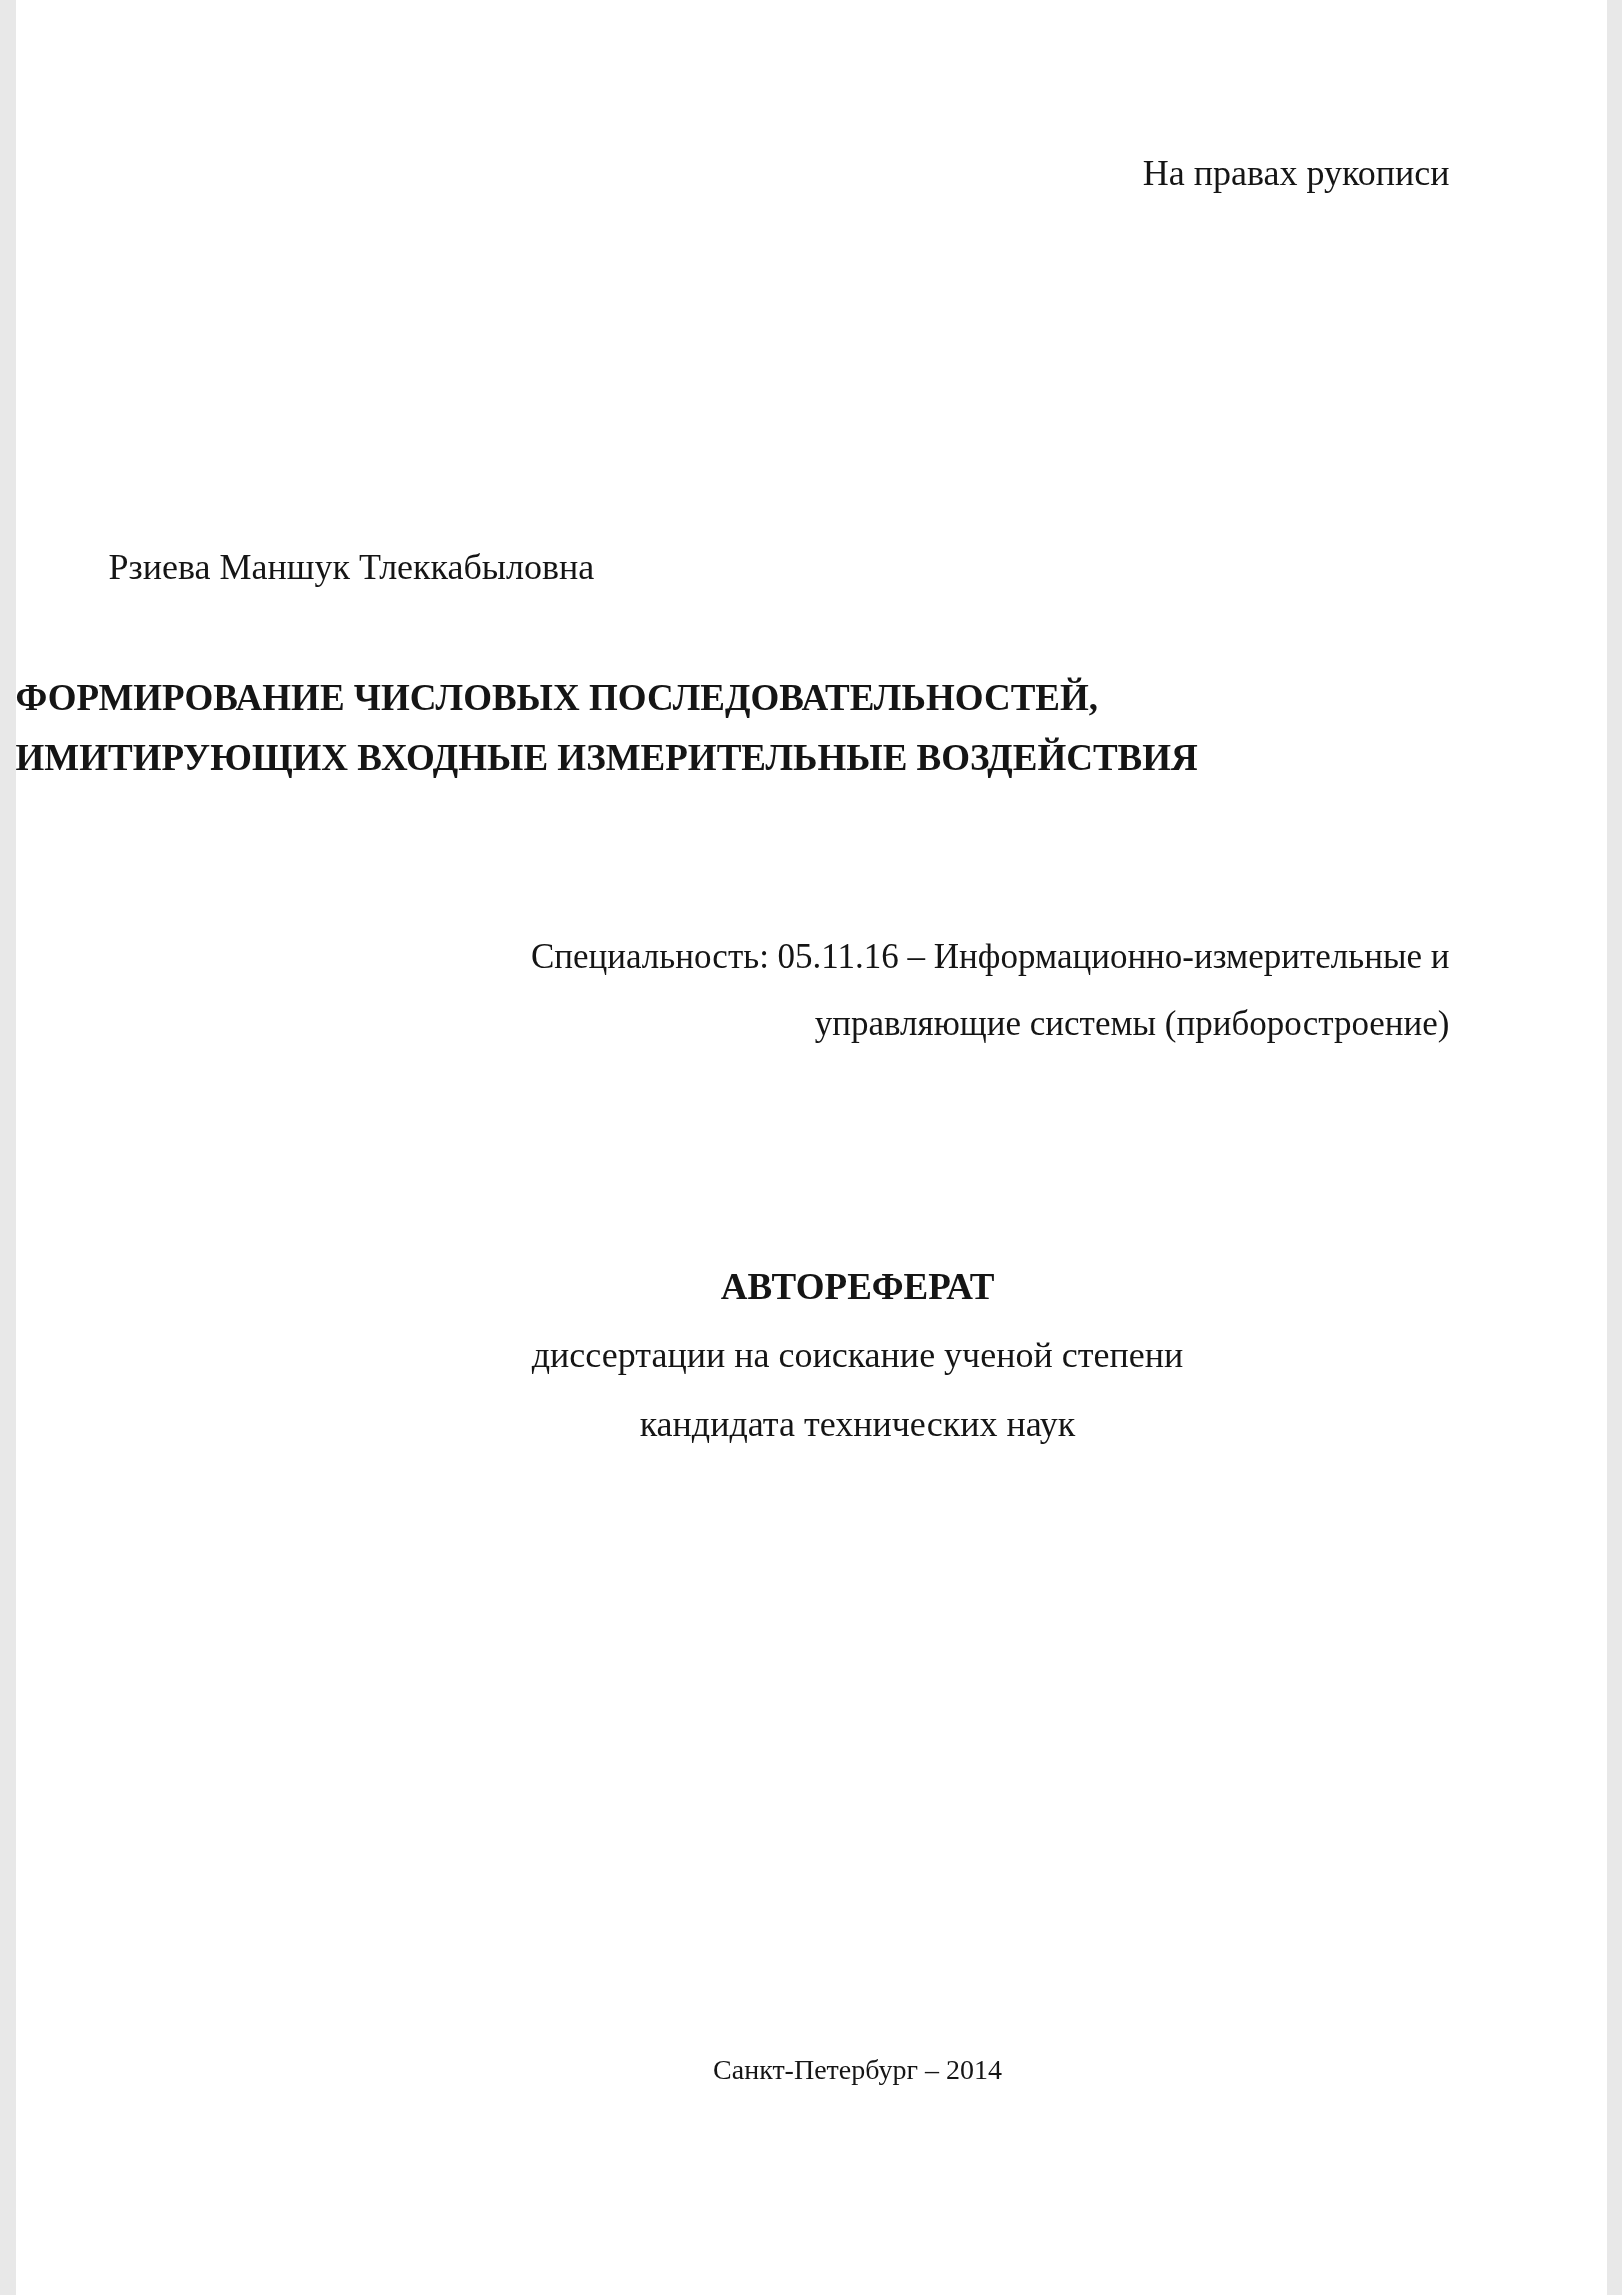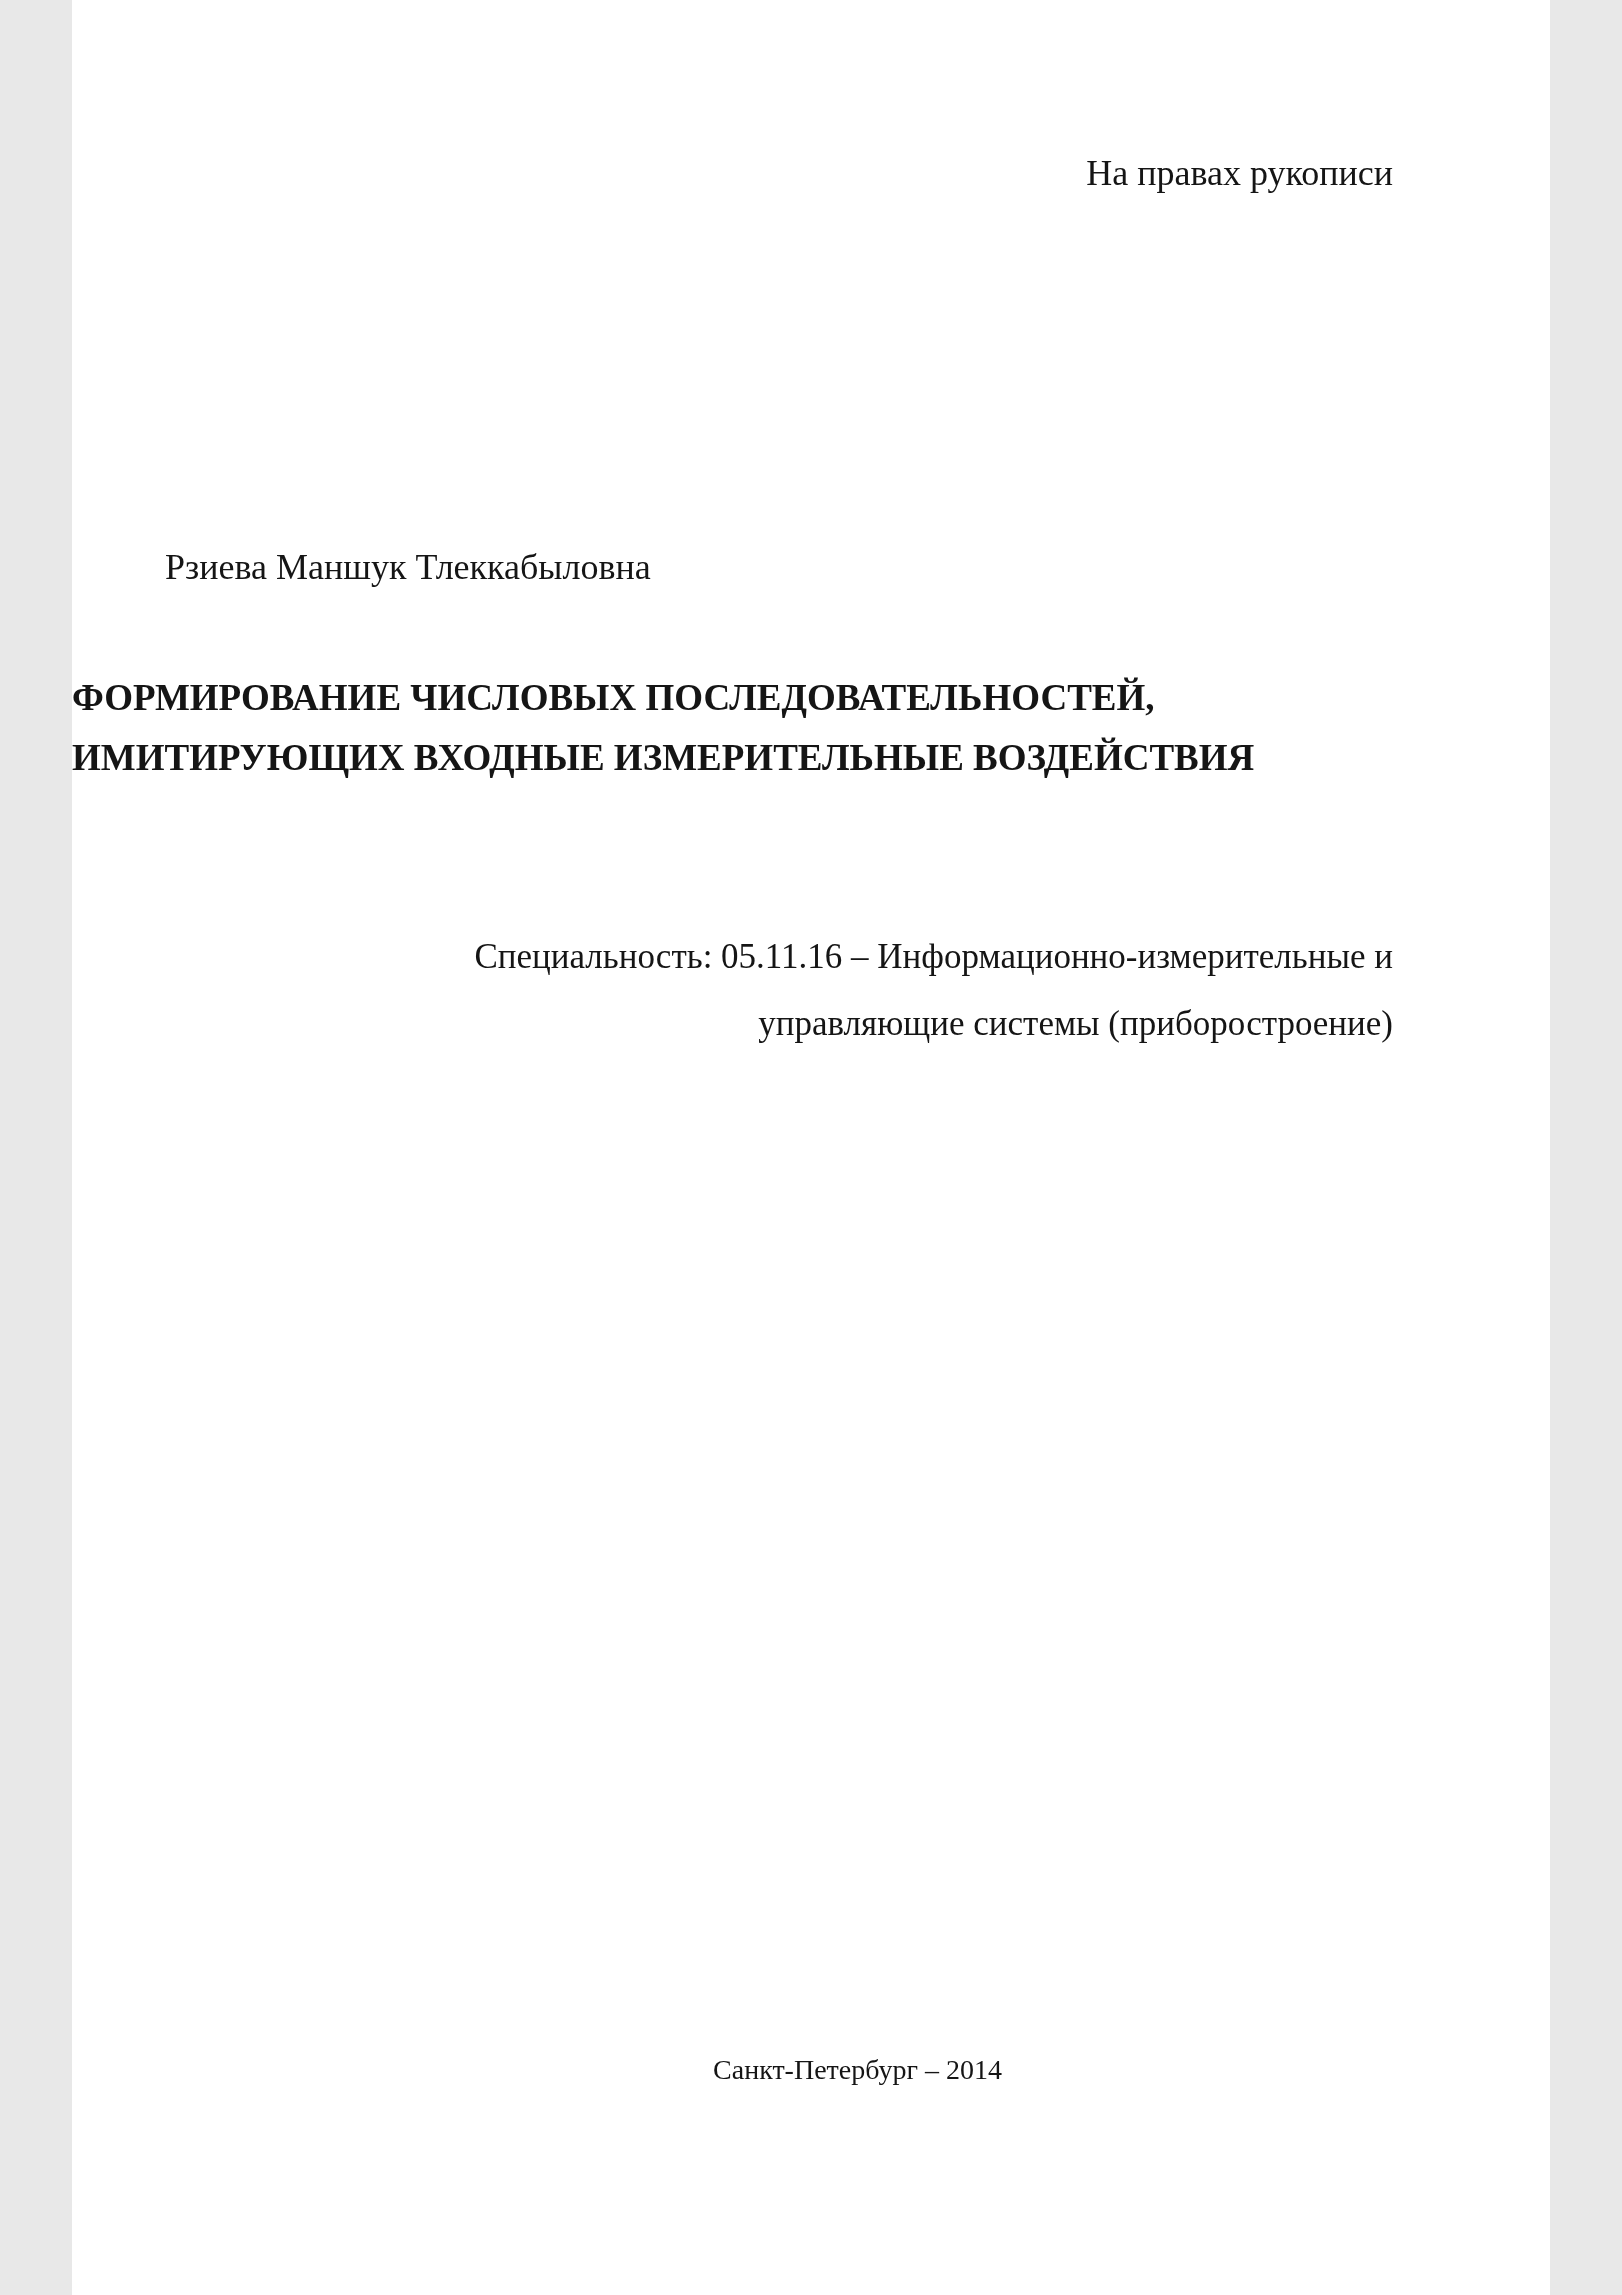--- a/index.html
+++ b/index.html
@@ -2,21 +2,21 @@
 <html style="font-size:12.6px"><head>
 <meta charset="utf-8">
 <style>
   html, body {
     margin: 0;
     padding: 0;
     background: #e8e8e8;
   }
   .page {
     position: relative;
-    width: 1478px;
+    width: 1591px;
     height: 2295px;
     margin: 0 auto;
     background: #ffffff;
     font-family: "Liberation Serif", "DejaVu Serif", serif;
     color: #151515;
     overflow: hidden;
   }
   .line { white-space: nowrap; }
 
   
@@ -97,17 +97,22 @@
   <div class="doc-title">
     <div class="line">ФОРМИРОВАНИЕ ЧИСЛОВЫХ ПОСЛЕДОВАТЕЛЬНОСТЕЙ,</div>
     <div class="line">ИМИТИРУЮЩИХ ВХОДНЫЕ ИЗМЕРИТЕЛЬНЫЕ ВОЗДЕЙСТВИЯ</div>
   </div>
 
   <div class="specialty">
     <div class="line">Специальность: 05.11.16 – Информационно-измерительные и</div>
     <div class="line">управляющие системы (приборостроение)</div>
   </div>
 
+  <div class="abstract">
+    <div class="heading line">АВТОРЕФЕРАТ</div>
+    <div class="line">диссертации на соискание ученой степени</div>
+    <div class="line">кандидата технических наук</div>
+  </div>
 
   <div class="footer line">Санкт-Петербург – 2014</div>
 
 </div>
 
 
 </body></html>

